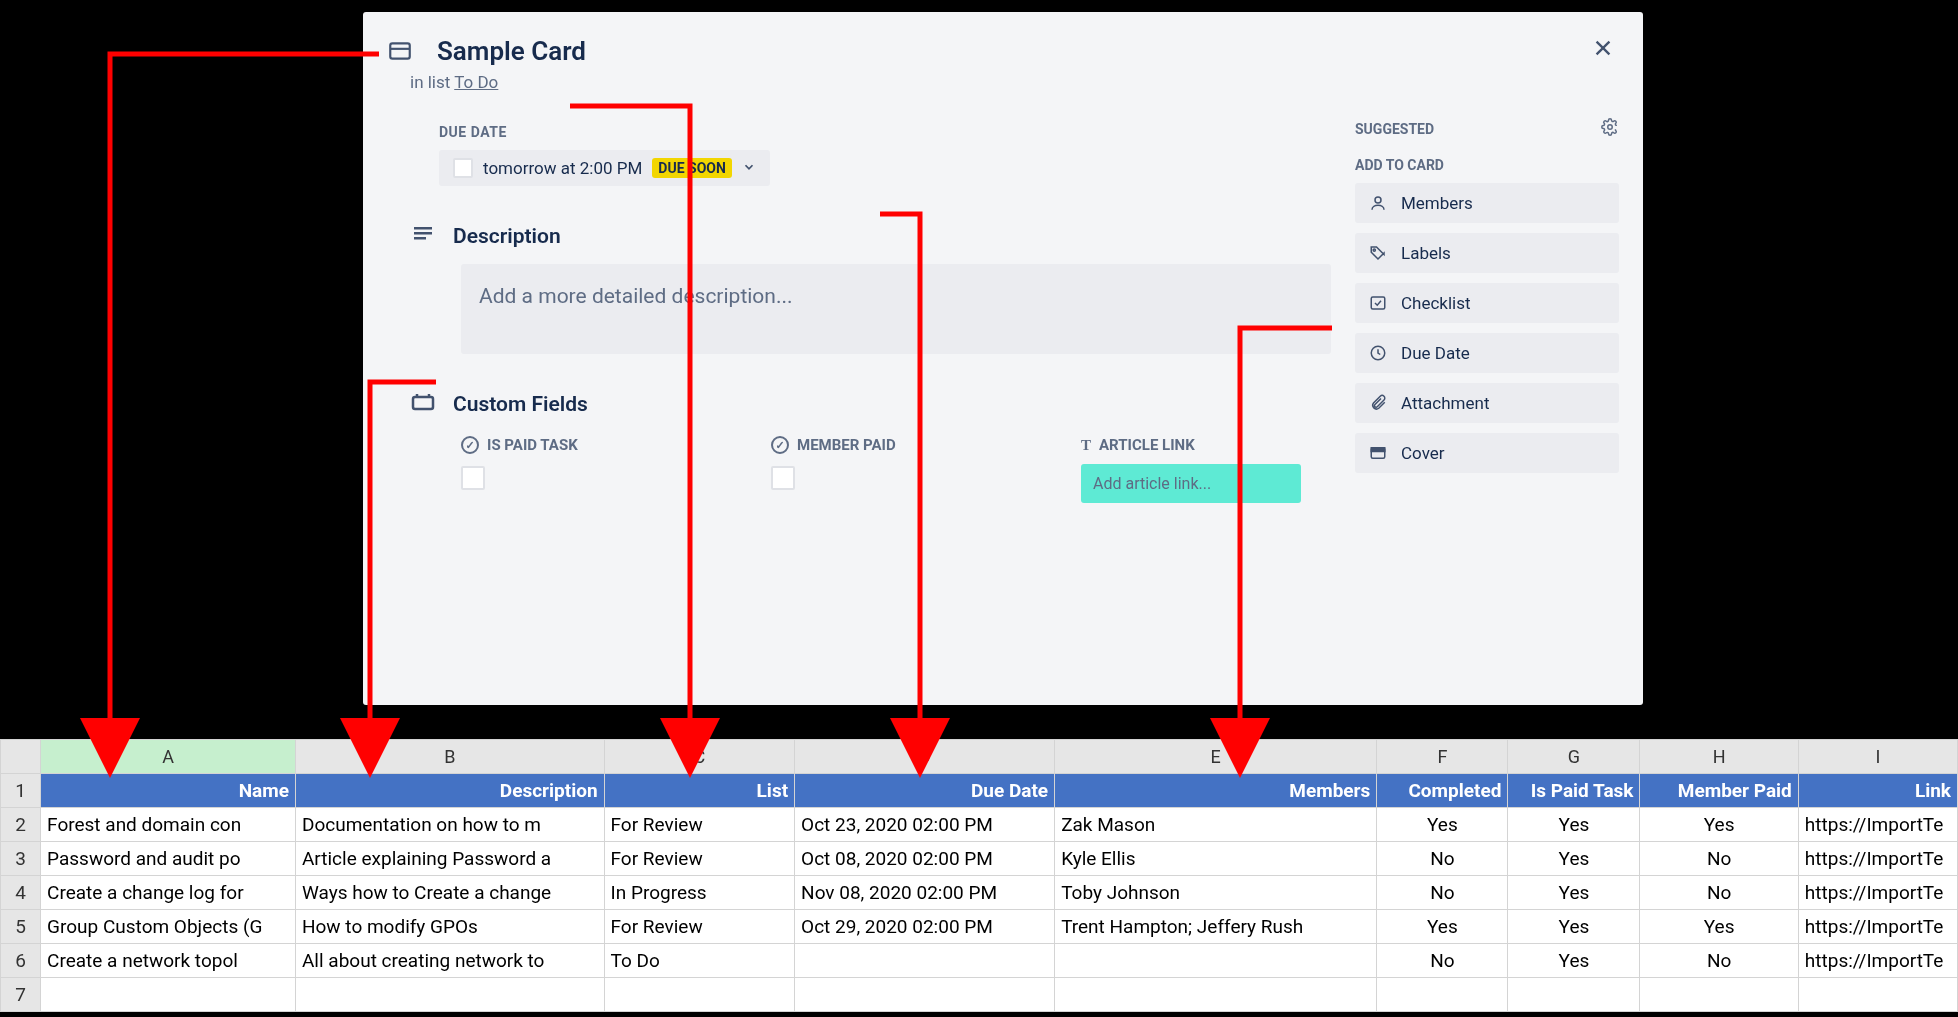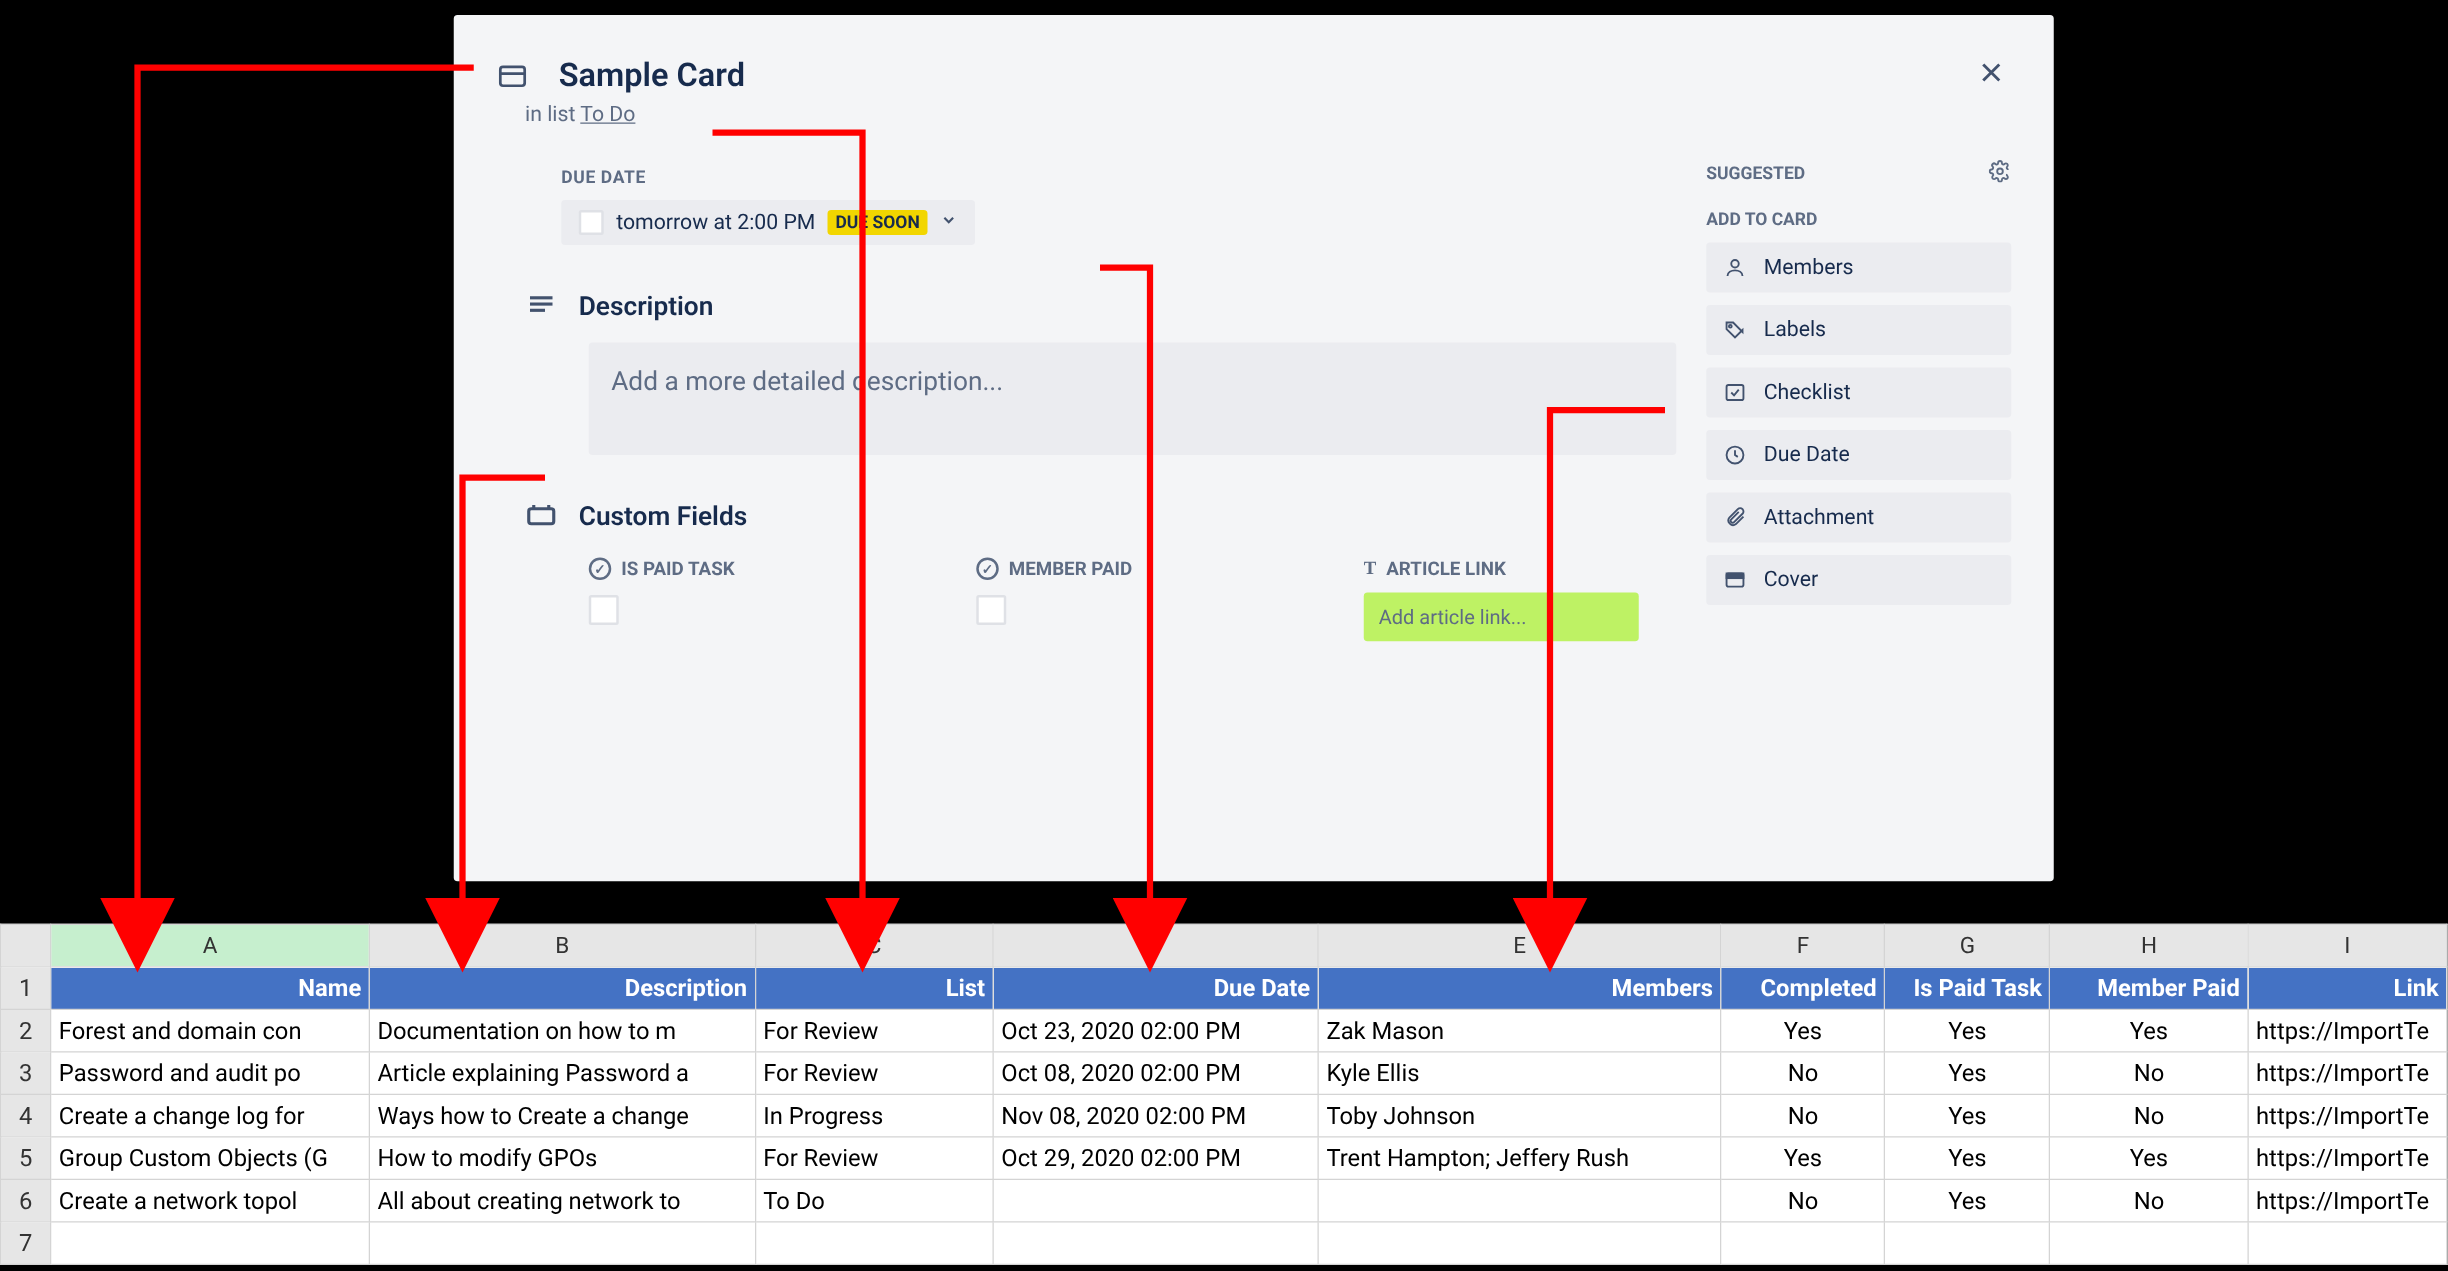--- a/index.html
+++ b/index.html
@@ -7,21 +7,21 @@
   
   
   .card-modal {
     position: absolute;
     left: 363px;
     top: 12px;
     width: 1280px;
     height: 693px;
     background: #f4f5f7;
     border-radius: 3px;
-    padding: 10px;
+    padding: 0;
   }
   .card-header {
     padding: 16px 24px 8px 24px;
     position: relative;
   }
   .card-icon {
     position: absolute;
     left: 24px;
     top: 26px;
     color: #42526e;
@@ -123,21 +123,21 @@
     font-weight: 700;
     color: #5e6c84;
     display: flex;
     align-items: center;
     gap: 8px;
   }
   .cf-label .chk { width:18px; height:18px; border: 2px solid #5e6c84; border-radius: 50%; display:inline-flex; align-items:center; justify-content:center; font-size:11px;}
   .cf-box { margin-top: 12px; width: 24px; height: 24px; border: 2px solid #dfe1e6; background: #fff; border-radius: 2px; }
   .cf-input {
     margin-top: 10px;
-    background: #bef264;
+    background: #5eead4;
     padding: 10px 12px;
     color: #5e6c84;
     font-size: 16px;
     border-radius: 3px;
     width: 220px;
   }
   
   .sidebar-label {
     font-size: 14px;
     font-weight: 700;

